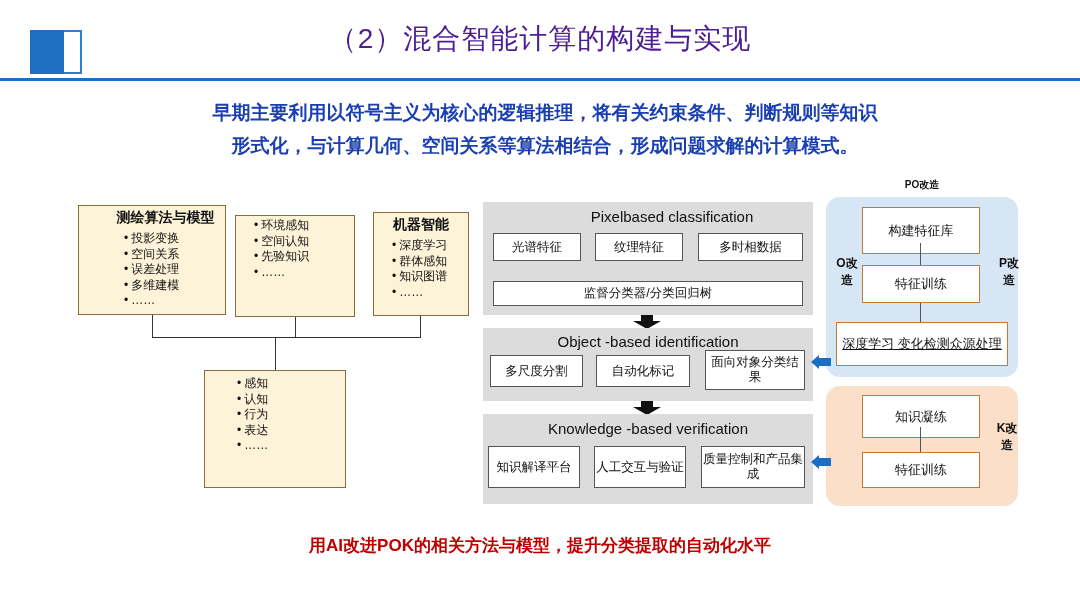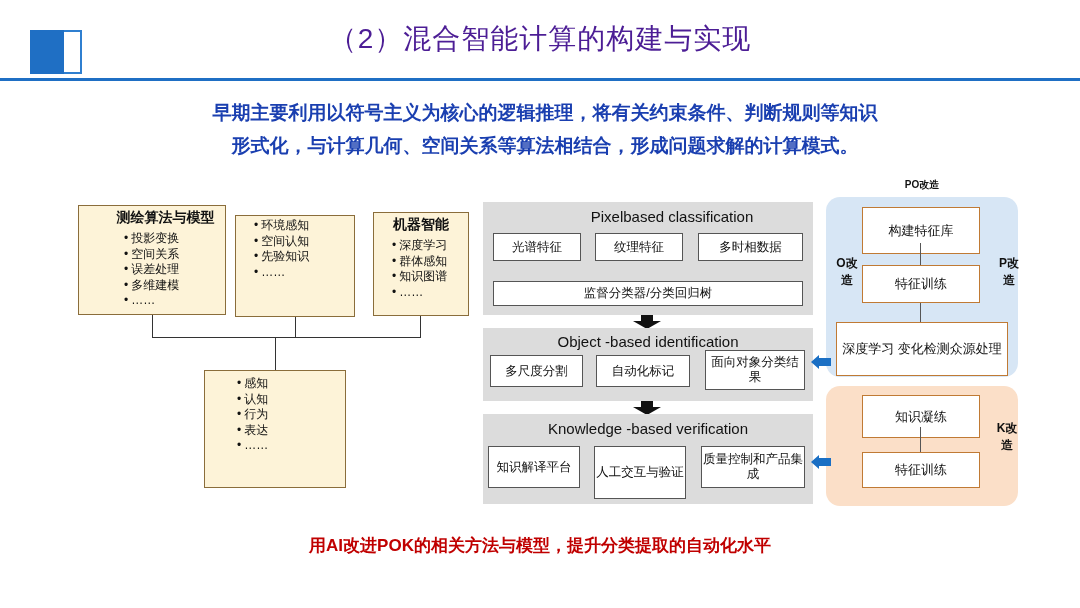--- a/index.html
+++ b/index.html
@@ -164,28 +164,28 @@
 <div class="wbox" style="left:705px;top:350px;width:100px;height:40px;">面向对象分类结果</div>
 
 <svg class="arrow" style="left:632px;top:401px;" width="30" height="14" viewBox="0 0 30 14">
   <polygon points="9,0 21,0 21,6 29,6 15,14 1,6 9,6" fill="#111"></polygon>
 </svg>
 
 <div class="panel-grey" style="left:483px;top:414px;width:330px;height:90px;">
   <div class="panel-title" style="top:6px;">Knowledge -based verification</div>
 </div>
 <div class="wbox" style="left:488px;top:446px;width:92px;height:42px;">知识解译平台</div>
-<div class="wbox" style="left:594px;top:446px;width:92px;height:53px;">人工交互与验证</div>
+<div class="wbox" style="left:594px;top:446px;width:92px;height:42px;">人工交互与验证</div>
 <div class="wbox" style="left:701px;top:446px;width:104px;height:42px;">质量控制和产品集成</div>
 
 <div class="panel-blue" style="left:826px;top:197px;width:192px;height:180px;"></div>
 <div class="ptitle" style="left:826px;top:178px;width:192px;">PO改造</div>
 <div class="obox" style="left:862px;top:207px;width:118px;height:47px;">构建特征库</div>
 <div class="obox" style="left:862px;top:265px;width:118px;height:38px;">特征训练</div>
-<div class="obox" style="left:836px;top:322px;width:172px;height:54px;white-space:pre-line;">深度学习   变化检测众源处理</div>
+<div class="obox" style="left:836px;top:322px;width:172px;height:44px;white-space:pre-line;text-decoration:underline;">深度学习   变化检测众源处理</div>
 <div class="vlabel" style="left:836px;top:255px;">O改造</div>
 <div class="vlabel" style="left:998px;top:255px;">P改造</div>
 
 <div class="conn" style="left:920px;top:243px;width:1px;height:22px;background:#555;"></div>
 <div class="conn" style="left:920px;top:303px;width:1px;height:19px;background:#555;"></div>
 
 <div class="panel-orange" style="left:826px;top:386px;width:192px;height:120px;"></div>
 <div class="obox" style="left:862px;top:395px;width:118px;height:43px;">知识凝练</div>
 <div class="obox" style="left:862px;top:452px;width:118px;height:36px;">特征训练</div>
 <div class="conn" style="left:920px;top:427px;width:1px;height:25px;background:#555;"></div>

